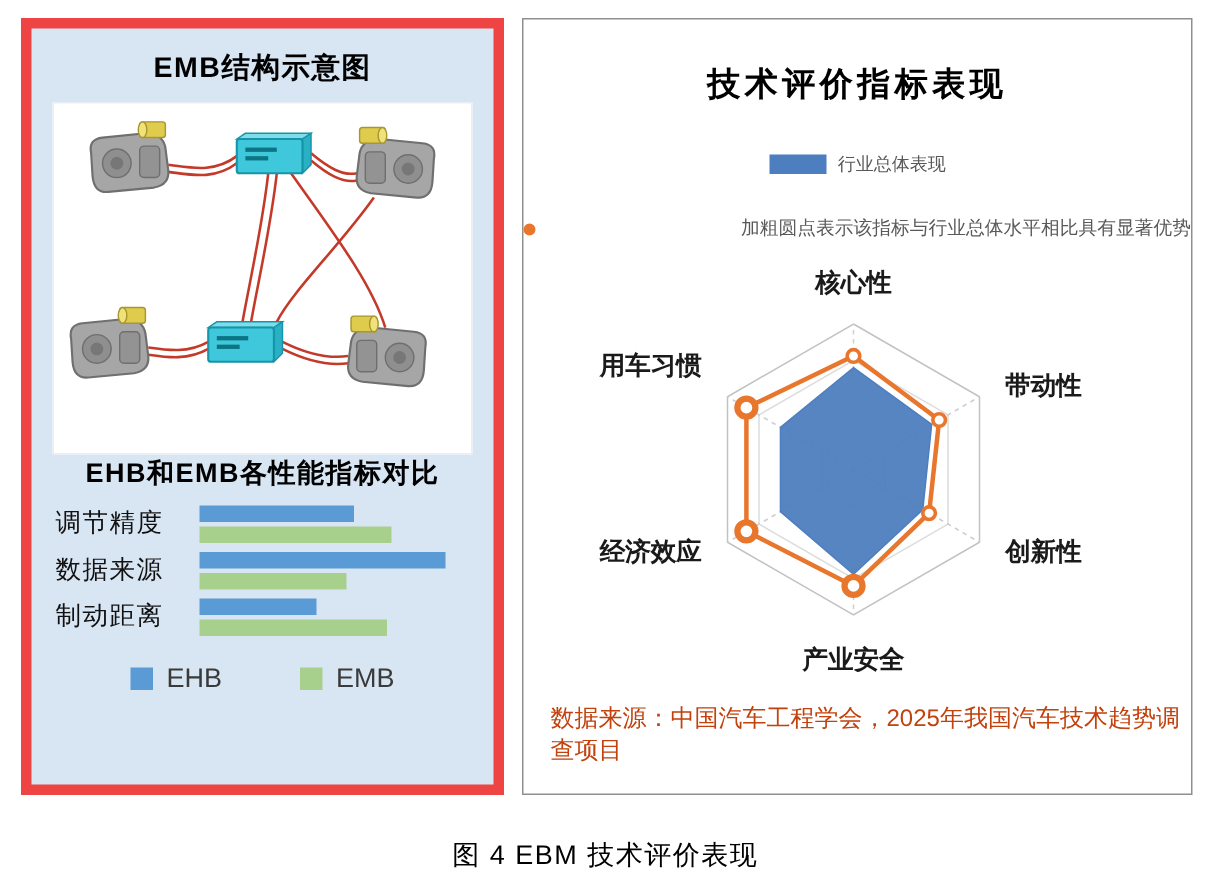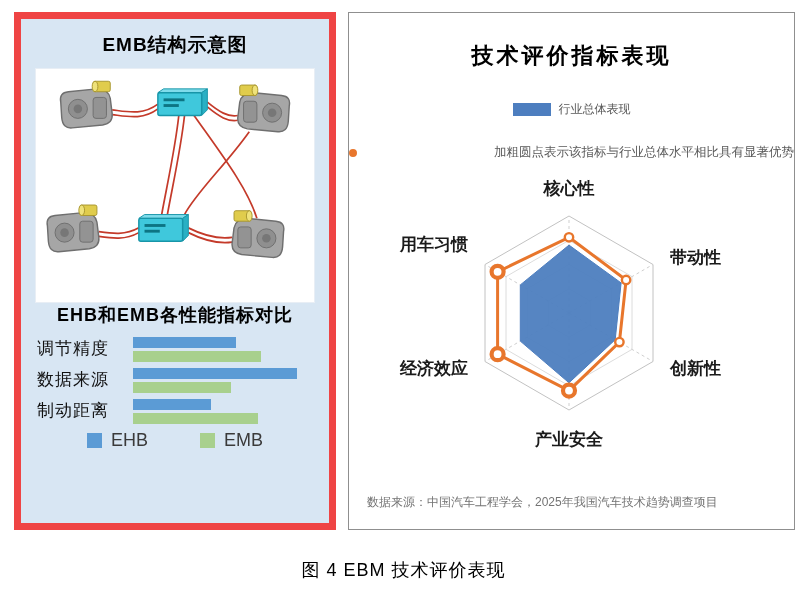--- a/index.html
+++ b/index.html
@@ -11,40 +11,40 @@
   .left-panel { left:14px; width:322px; background:#d8e6f3; border:7px solid #ef4444; }
   .left-title { text-align:center; font-weight:bold; font-size:19px; color:#000; padding-top:13px; letter-spacing:1px; }
   .schematic { margin:10px 14px 0; background:#ffffff; height:235px; border:1px solid #e8eef5; }
   .schematic svg { display:block; width:100%; height:100%; }
   .compare-title { text-align:center; font-weight:bold; font-size:18px; color:#000; letter-spacing:1px; }
   .bar-chart { margin:10px 16px 0 16px; }
   .bar-row { display:flex; height:31px; }
   .bar-label { width:96px; font-size:17px; color:#111; letter-spacing:1px; }
   .bars { flex:1; max-width:178px; display:flex; flex-direction:column; gap:3px; }
   .bar { height:11px; }
-  .left-legend { display:flex; justify-content:center; gap:52px; margin-top:0; }
+  .left-legend { display:flex; justify-content:center; gap:52px; margin-top:12px; }
   .legend-item { display:flex; align-items:center; gap:9px; }
   .swatch { width:15px; height:15px; display:inline-block; }
   .legend-text { font-size:18px; color:#3a3a3a; }
 
   
   .right-panel { left:348px; width:447px; background:#ffffff; border:1px solid #8f8f8f; }
   .r-title { text-align:center; font-weight:bold; font-size:22px; color:#000; margin-top:28px; letter-spacing:3px; }
   .r-legend { display:flex; justify-content:center; align-items:center; gap:38px; margin-top:30px; }
   .r-legend-item { display:flex; align-items:center; gap:8px; }
   .swatch-rect { width:38px; height:13px; background:#4d7ebf; display:inline-block; }
   .line-marker { width:36px; height:3px; background:#e8762c; position:relative; display:inline-block; }
   .lm-dot { position:absolute; left:12px; top:-4px; width:6px; height:6px; border:2.5px solid #e8762c; background:#fff; border-radius:50%; display:block; }
   .r-legend-text { font-size:12px; color:#595959; }
   .r-note { display:flex; justify-content:space-between; align-items:center; gap:8px; margin-top:26px; }
   .note-dot { width:6px; height:6px; border:4px solid #e8762c; background:#fff; border-radius:50%; display:inline-block; }
   .r-note-text { font-size:12.5px; color:#595959; }
   .radar-wrap { margin-top:4px; }
   .radar-wrap svg { display:inline-block; }
-  .r-source { position:absolute; left:18px; bottom:18px; font-size:12px; color:#737373; }
+  .r-source { position:absolute; left:18px; bottom:18px; font-size:16px; color:#c2410c; }
 
   
   .caption { position:absolute; top:558px; left:0; width:100%; text-align:center;
              font-family:Liberation Sans, sans-serif; font-size:18px; color:#000; letter-spacing:1px; }
 </style>
 </head>
 <body>
 
 <div class="panel left-panel">
   <div class="left-title">EMB结构示意图</div>

